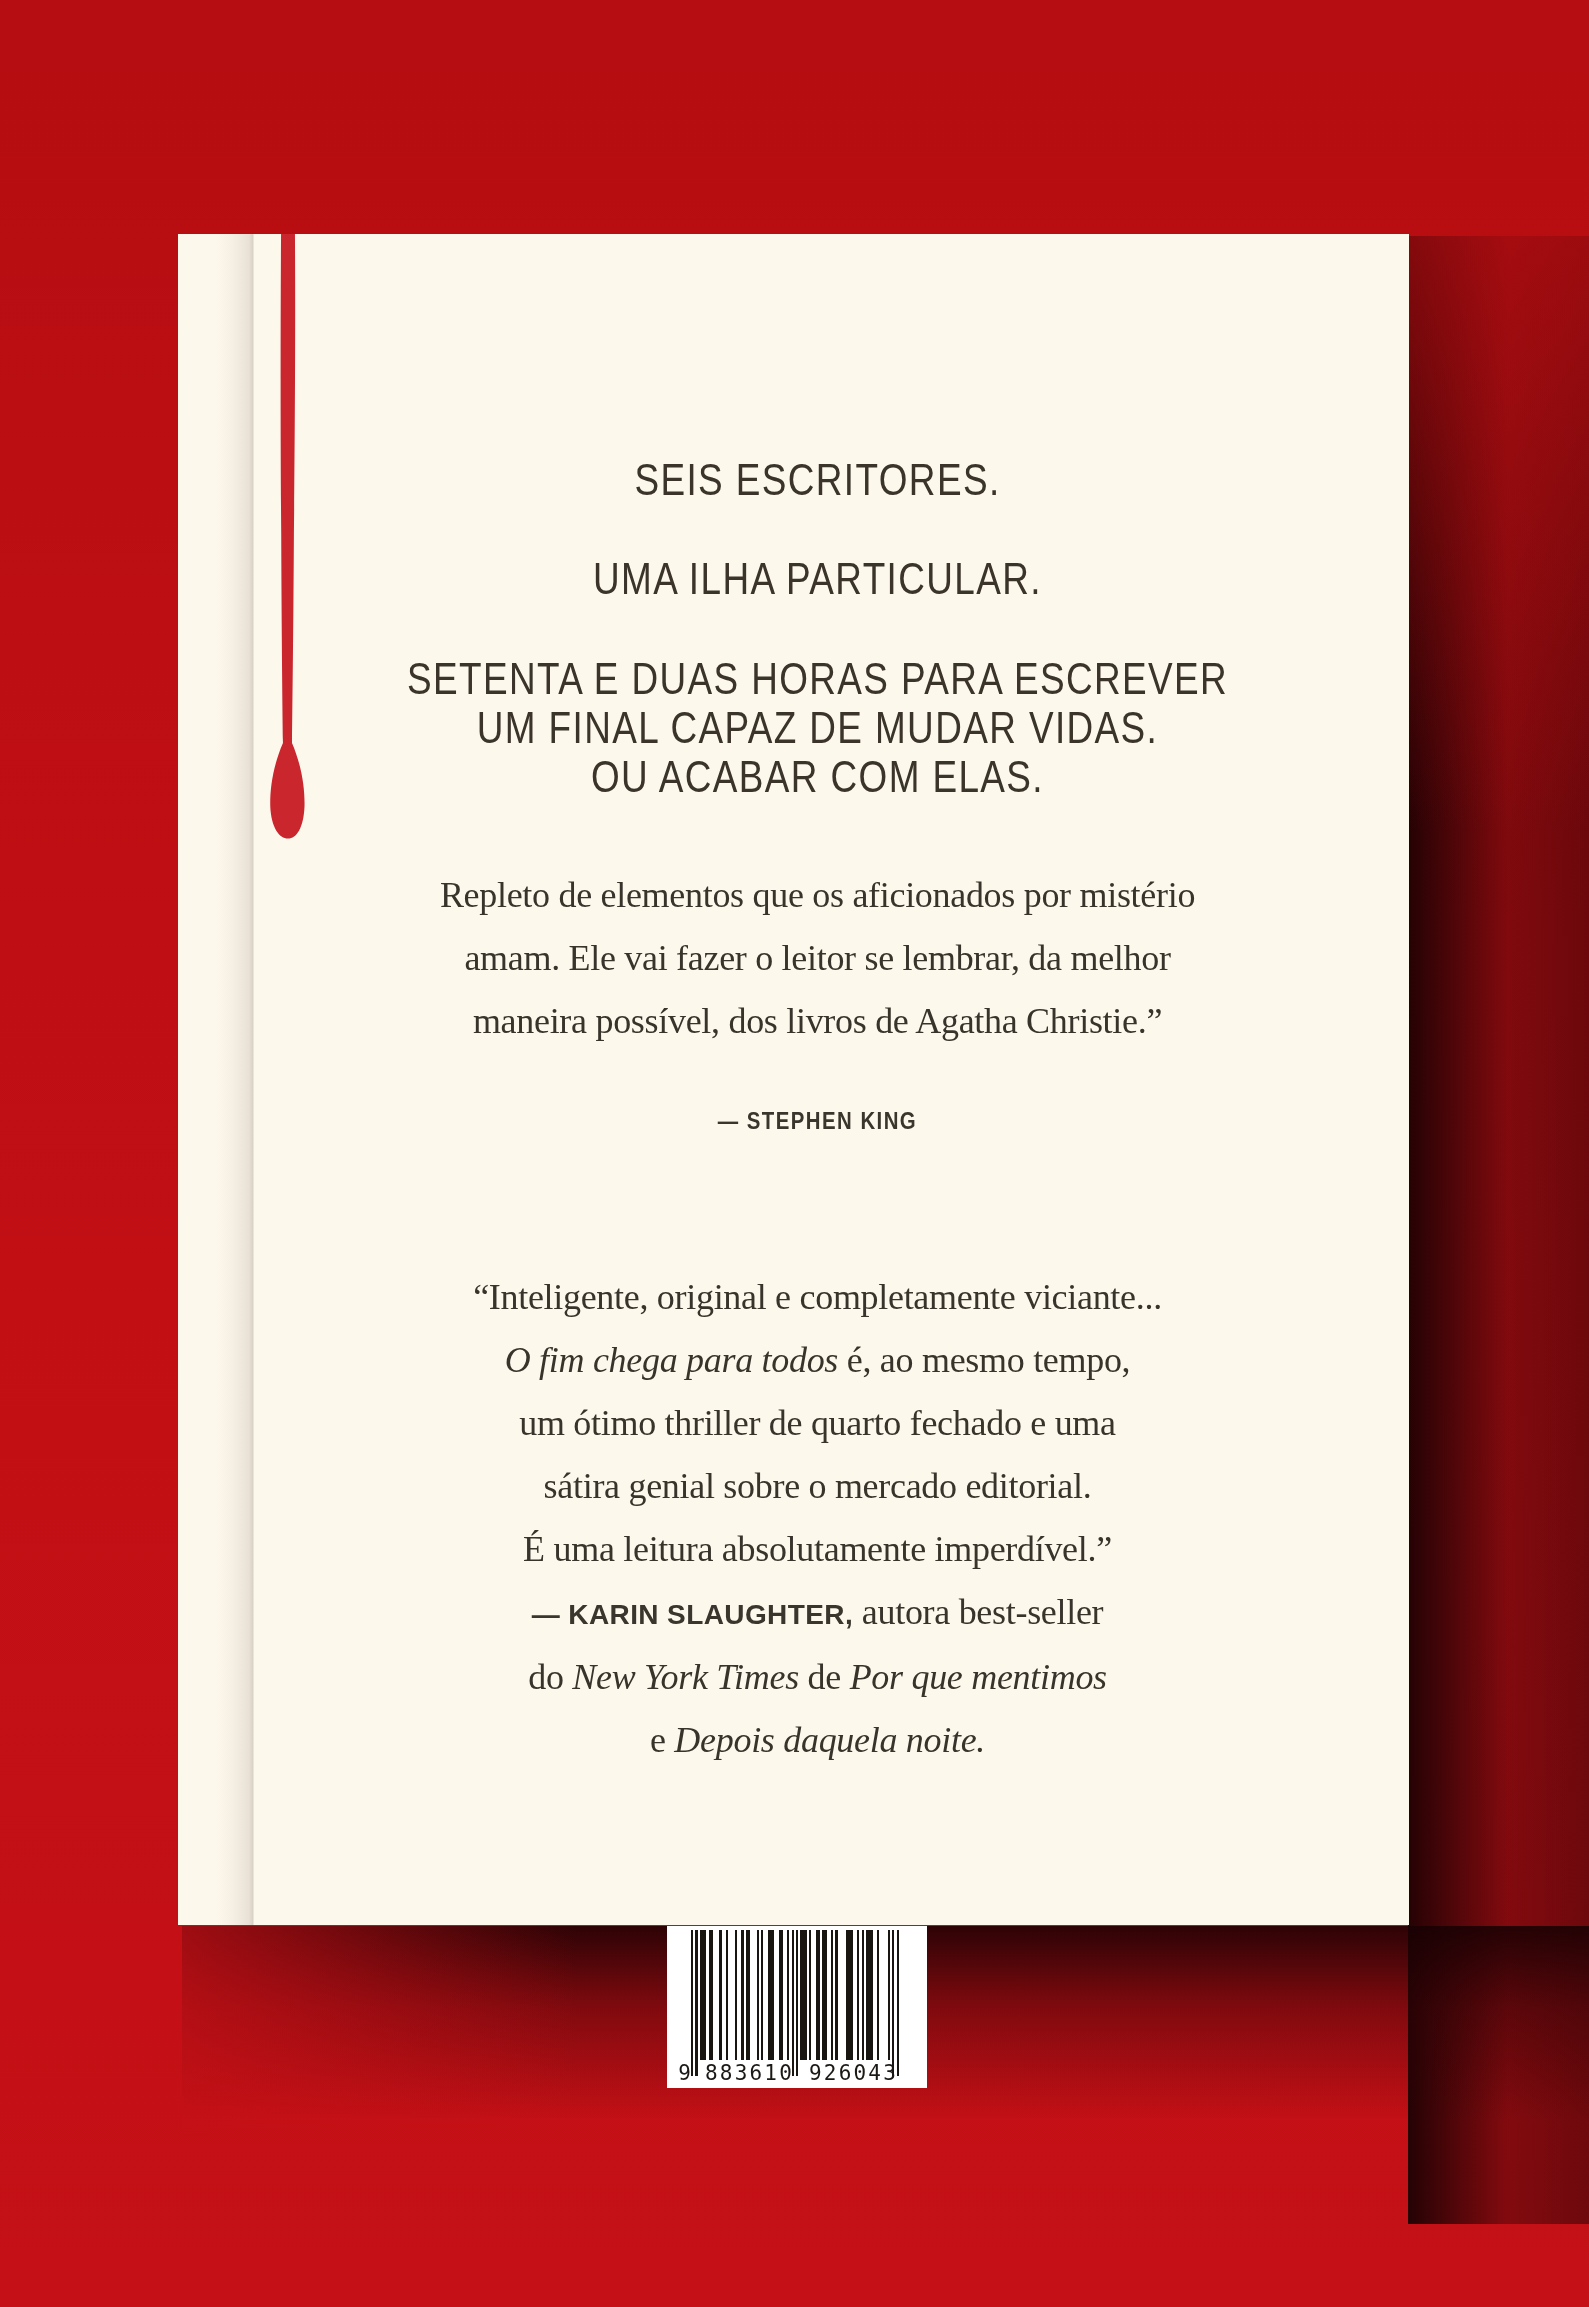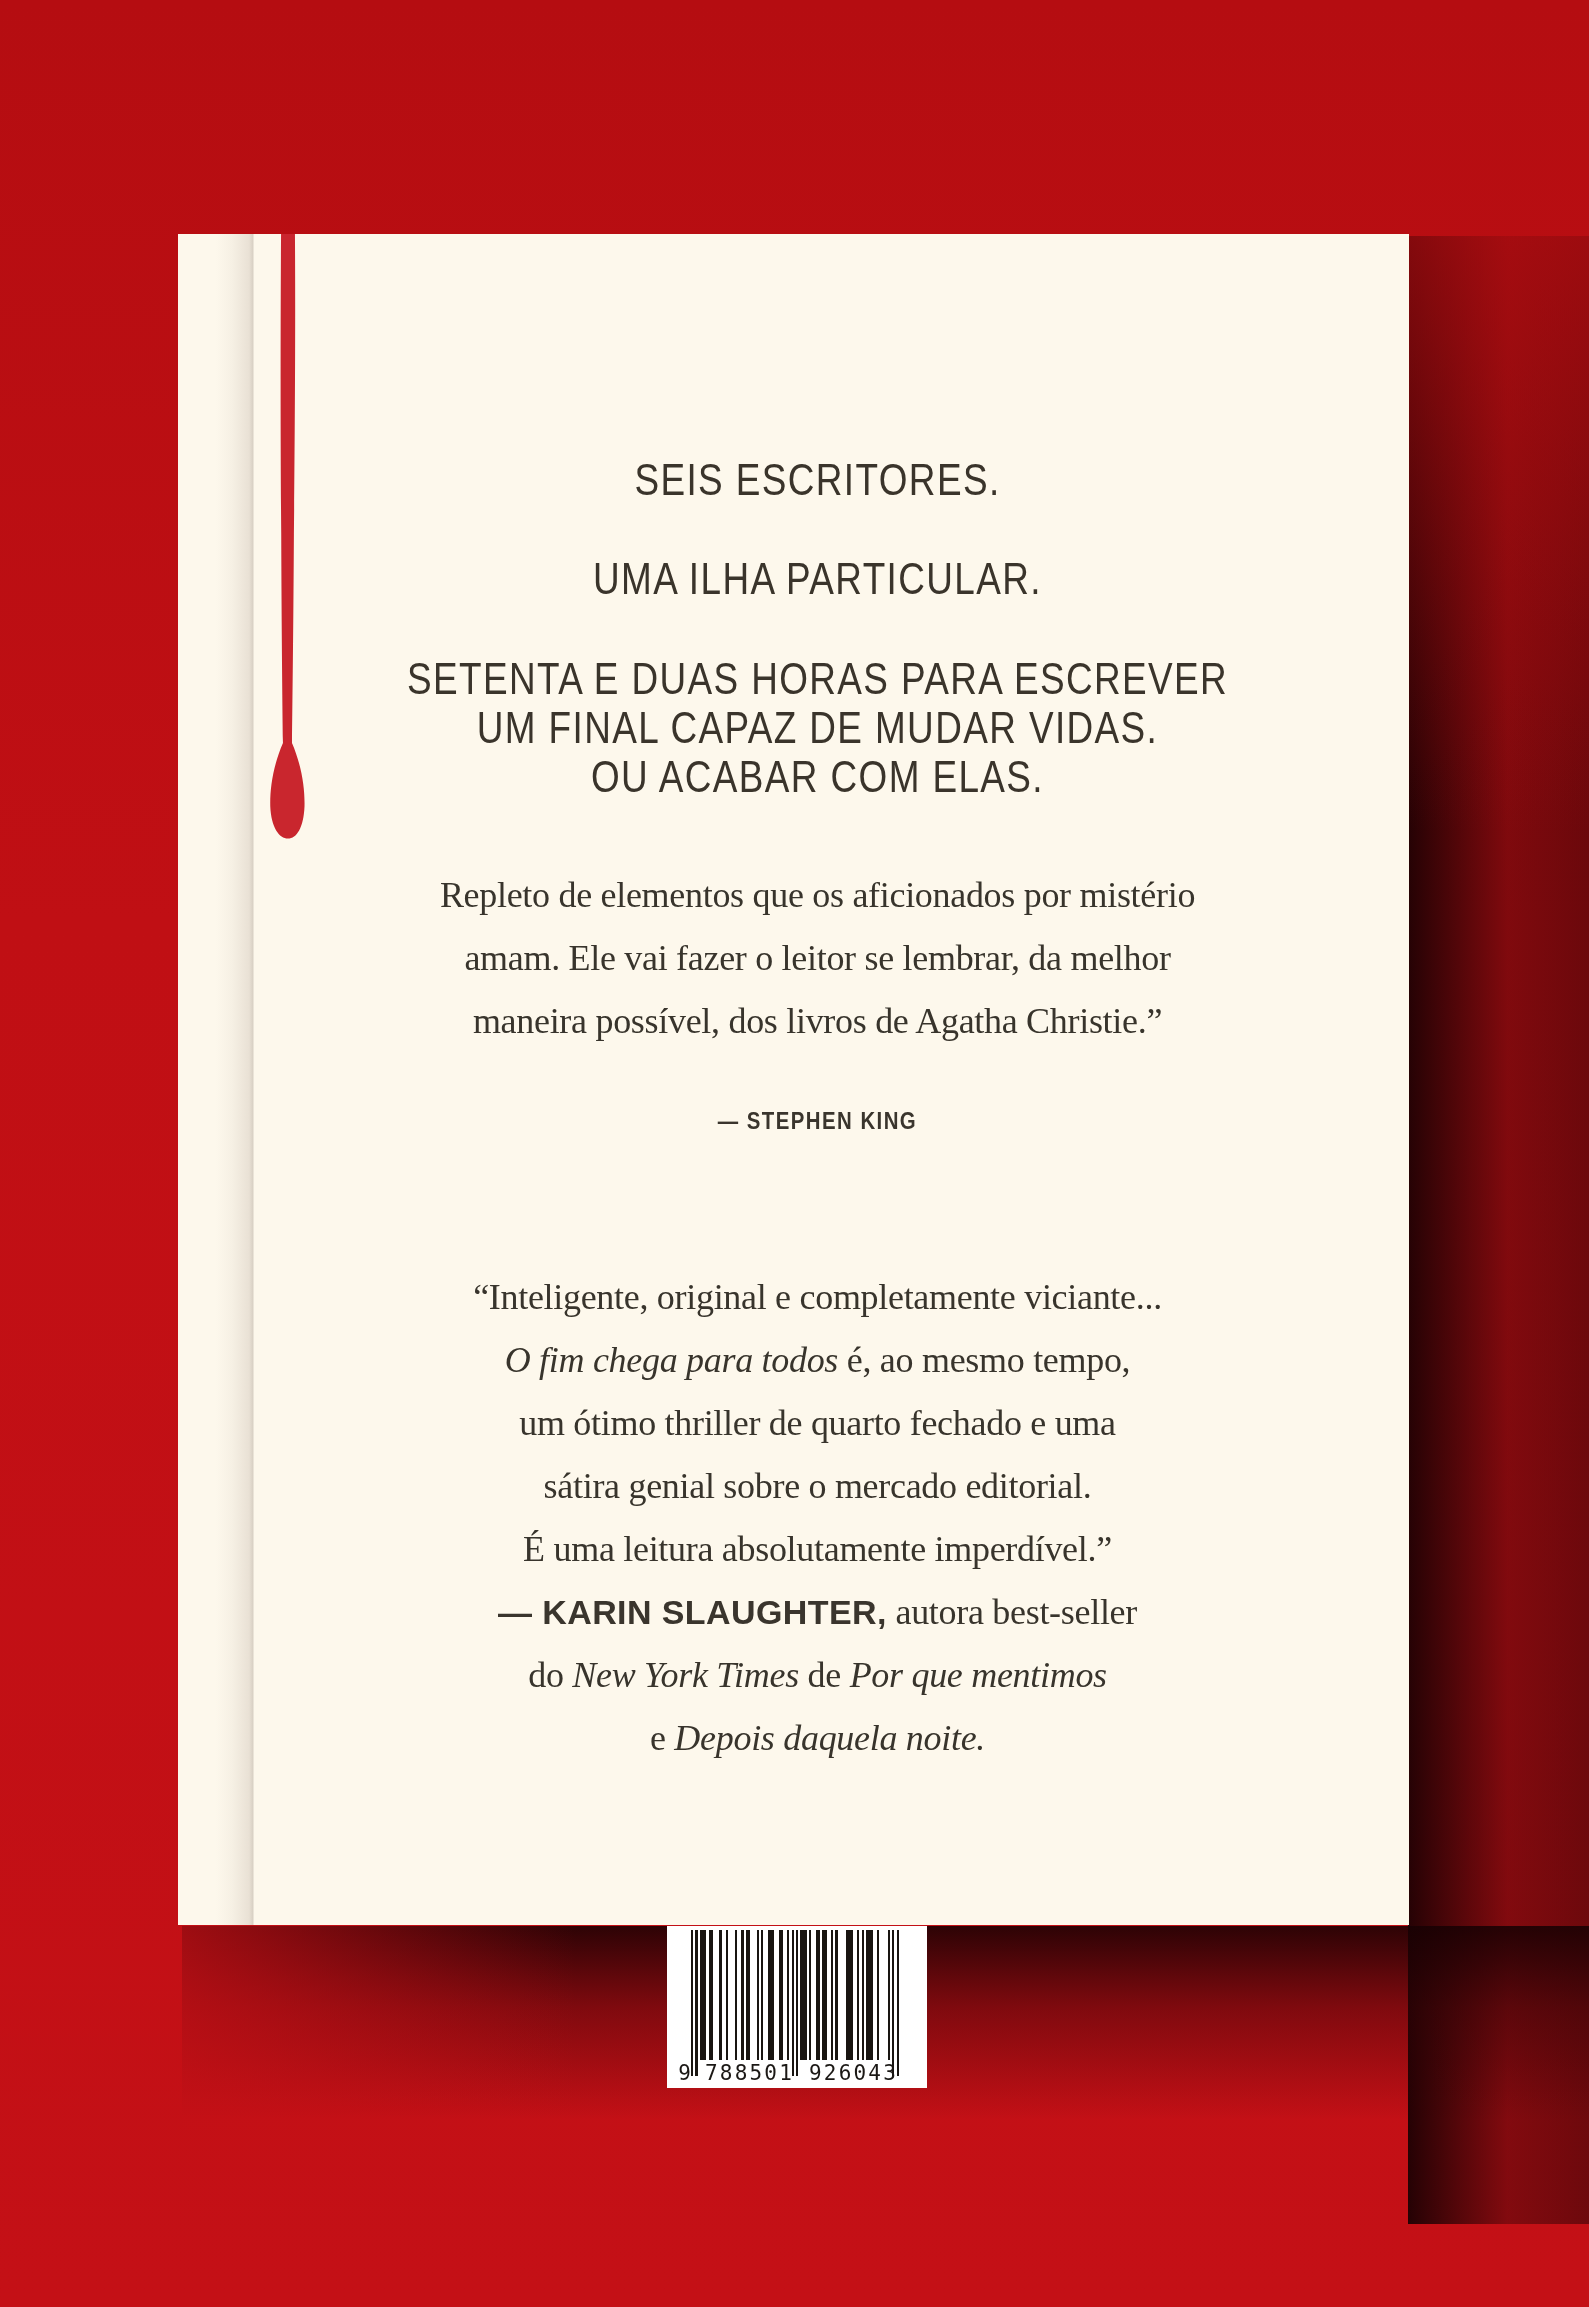--- a/index.html
+++ b/index.html
@@ -35,21 +35,21 @@
   .serifline{
     font-family:"Liberation Serif",serif;font-size:36px;color:#38342c;
     letter-spacing:-0.3px;line-height:63px;
   }
   .serifline i{font-style:italic;}
   .attr-sans{
     font-family:"Liberation Sans",sans-serif;font-weight:700;font-size:24px;
     letter-spacing:1.7px;color:#3a352d;
   }
   .sansb{
-    font-family:"Liberation Sans",sans-serif;font-weight:700;font-size:34px;
+    font-family:"Liberation Sans",sans-serif;font-weight:700;font-size:28px;
     letter-spacing:0.4px;color:#3a352d;
   }
   .q2 .serifline{line-height:63px;}
   
   .drip{position:absolute;left:260px;top:234px;z-index:3;}
   
   .label{
     position:absolute;left:667px;top:1926px;width:260px;height:162px;z-index:4;
     background:#ffffff;
   }
@@ -217,17 +217,17 @@
       <div class="module"></div>
       <div class="module"></div>
       <div class="module bar"></div>
       <div class="module"></div>
       <div class="module bar guard"></div>
       <div class="module guard"></div>
       <div class="module bar guard"></div>
     </div>
   <div class="digits">
     <span class="d9">9</span>
-    <span class="dg1">788501</span>
+    <span class="dg1">883610</span>
     <span class="dg2">926043</span>
   </div>
 </div>
 
 
 </body></html>

